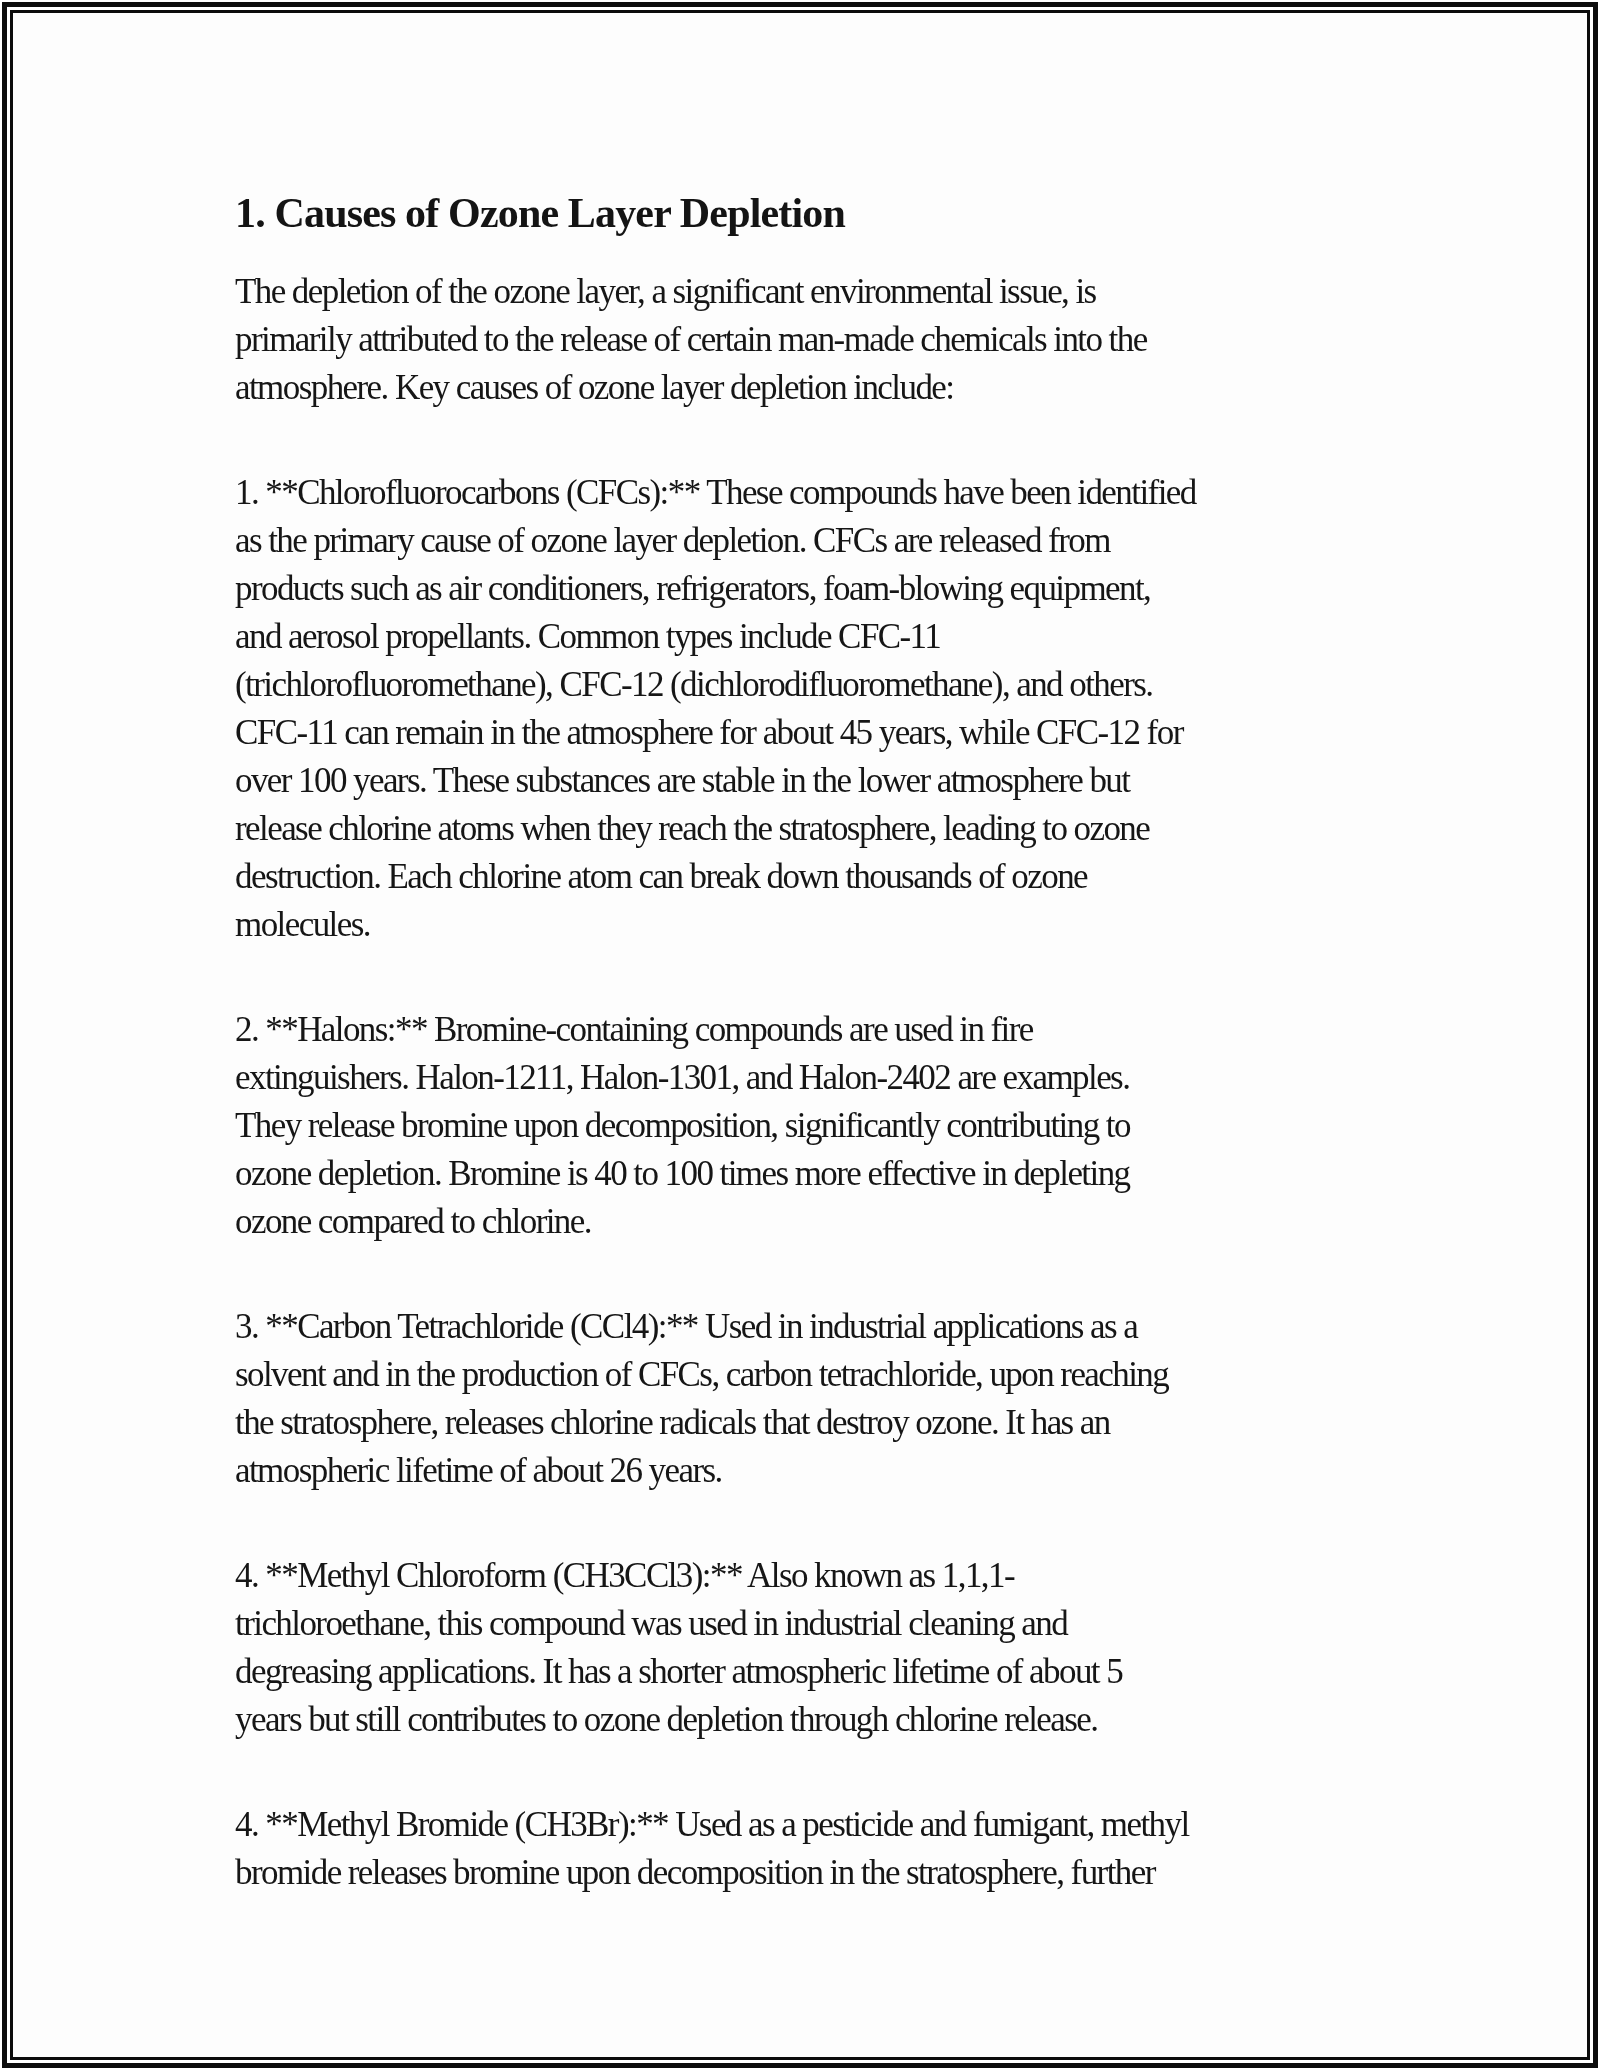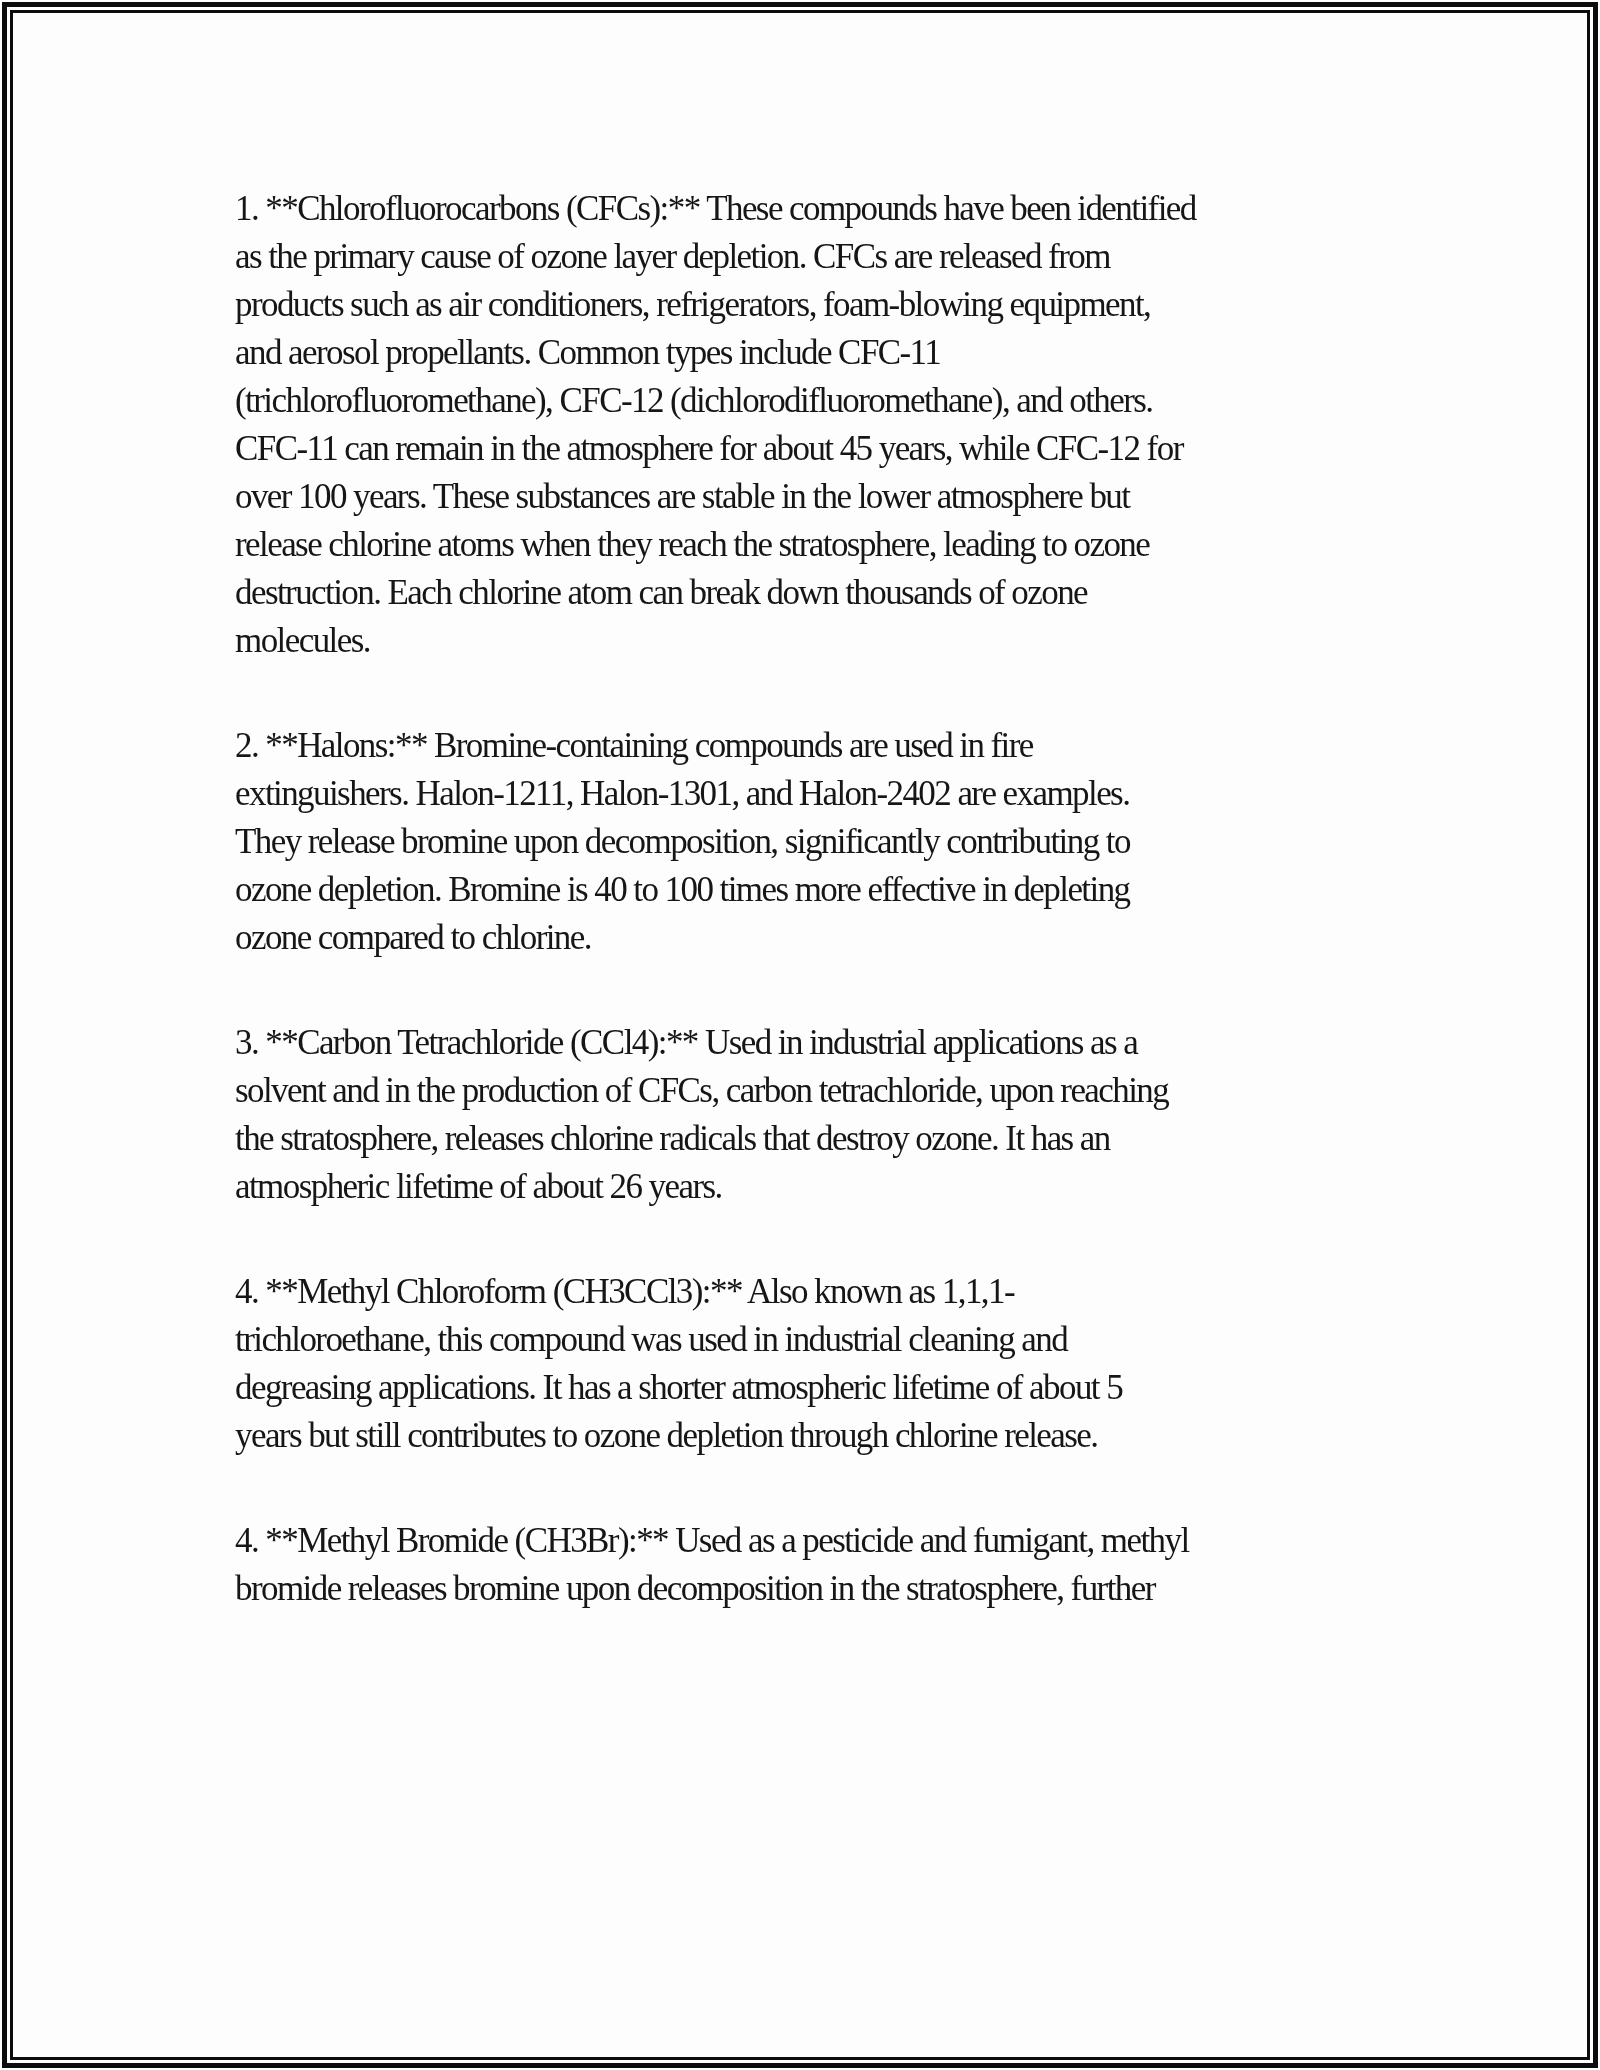--- a/index.html
+++ b/index.html
@@ -55,20 +55,24 @@
     max-width: 1120px;
   }
 </style>
 </head>
 <body>
 
 <div class="page">
   <div class="border-outer">
     <div class="border-inner">
       <main class="content">
+        <h1 class="doc-title">1. Causes of Ozone Layer Depletion</h1>
+        <p class="doc-para">The depletion of the ozone layer, a significant environmental issue, is
+primarily attributed to the release of certain man-made chemicals into the
+atmosphere. Key causes of ozone layer depletion include:</p>
         <p class="doc-para">1. **Chlorofluorocarbons (CFCs):** These compounds have been identified
 as the primary cause of ozone layer depletion. CFCs are released from
 products such as air conditioners, refrigerators, foam-blowing equipment,
 and aerosol propellants. Common types include CFC-11
 (trichlorofluoromethane), CFC-12 (dichlorodifluoromethane), and others.
 CFC-11 can remain in the atmosphere for about 45 years, while CFC-12 for
 over 100 years. These substances are stable in the lower atmosphere but
 release chlorine atoms when they reach the stratosphere, leading to ozone
 destruction. Each chlorine atom can break down thousands of ozone
 molecules.</p>

